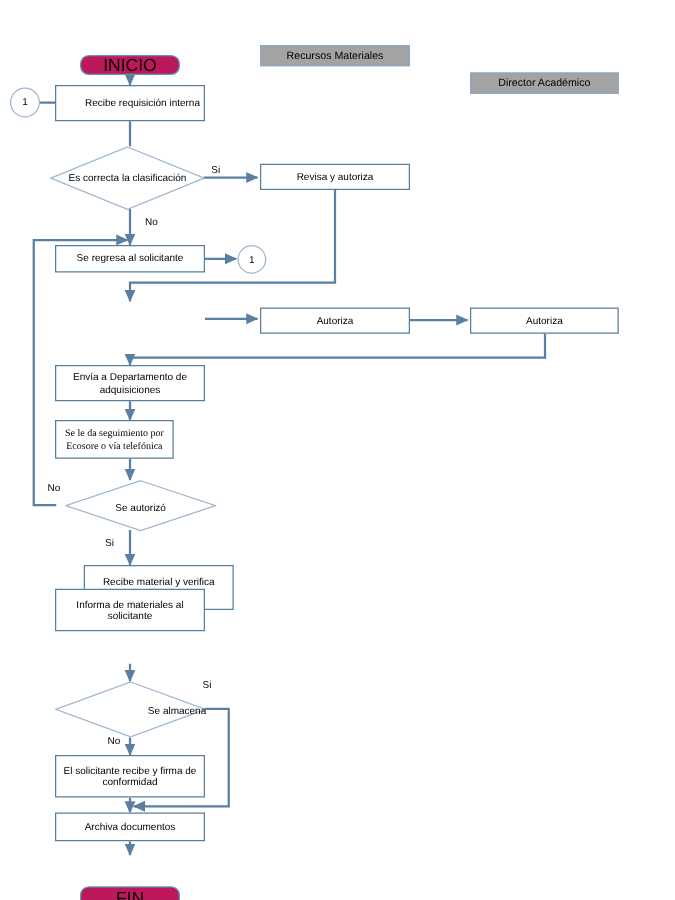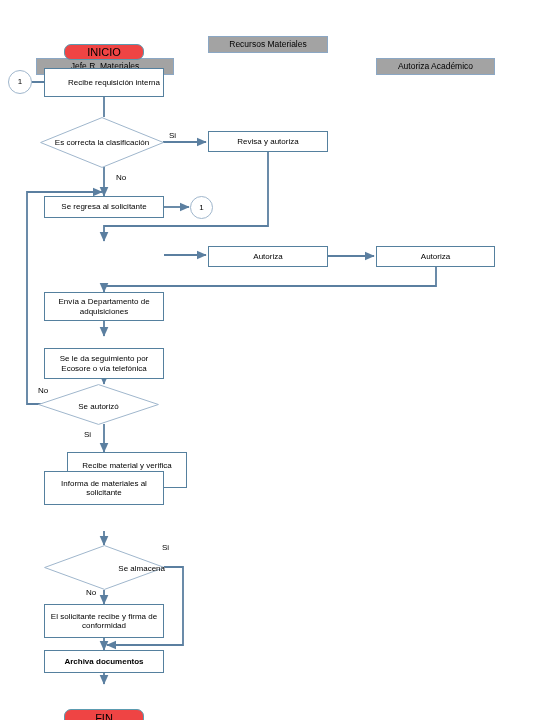--- a/index.html
+++ b/index.html
@@ -29,24 +29,24 @@
   }
   
   .hdr {
     background: #a3a3a3;
     border: 1px solid #8ba7c4;
     font-size: 8.5px;
     margin-top: 36px;
   }
   
   .term {
-    background: #ef4444;
+    background: #be185d;
     border: 1px solid #5b9bb0;
     border-radius: 7px;
-    font-size: 11px;
+    font-size: 14px;
   }
   
   .proc {
     background: #ffffff;
     border: 1px solid #55809e;
     font-size: 8px;
     padding: 0 3px;
   }
   
   .conn {
@@ -168,27 +168,24 @@
 
       
       <path d="M104,673 L104,684" marker-end="url(#ah)"></path>
     </g>
   </svg>
 
   <div class="node hdr" style="left:208px; top:0px; width:120px; height:17px;">
     <span>Recursos Materiales</span>
   </div>
 
-  <div class="node hdr" style="left:36px; top:22px; width:138px; height:17px;">
-    <span>Jefe R. Materiales</span>
-  </div>
 
 
   <div class="node hdr" style="left:376px; top:22px; width:119px; height:17px;">
-    <span>Autoriza Académico</span>
+    <span>Director Académico</span>
   </div>
 
   <div class="node term" style="left:64px; top:44px; width:80px; height:16px;">
     <span>INICIO</span>
   </div>
 
   <div class="node conn" style="left:8px; top:70px; width:24px; height:24px;">
     <span>1</span>
   </div>
 
@@ -223,25 +220,25 @@
   </div>
 
   <div class="node proc" style="left:376px; top:246px; width:119px; height:21px;">
     <span>Autoriza</span>
   </div>
 
   <div class="node proc" style="left:44px; top:292px; width:120px; height:29px;">
     <span>Envía a Departamento de adquisiciones</span>
   </div>
 
-  <div class="node proc" style="left:44px; top:348px; width:120px; height:31px;">
+  <div class="node proc" style="left:44px; top:336px; width:95px; height:31px;font-family:Liberation Serif, serif;">
     <span>Se le da seguimiento por Ecosore o vía telefónica</span>
   </div>
 
-  <div class="dec" style="left:38px; top:384px; width:121px; height:41px;">
+  <div class="dec" style="left:52px; top:384px; width:121px; height:41px;">
     <svg viewBox="0 0 121 41" preserveAspectRatio="none">
       <polygon points="60.5,0.6 120.4,20.5 60.5,40.4 0.6,20.5" fill="#ffffff" stroke="#9fb6cc" stroke-width="1"></polygon>
     </svg>
     <div class="dec-text" style="padding-top:4px;">
       <span>Se autorizó</span>
     </div>
   </div>
 
   <div class="node proc" style="left:44px; top:452px; width:120px; height:36px;margin-left:23px;">
     <span>Recibe material y verifica especificaciones</span>
@@ -257,21 +254,21 @@
     </svg>
     <div class="dec-text" style="padding-top:3px;justify-content:flex-end;">
       <span>Se almacena</span>
     </div>
   </div>
 
   <div class="node proc" style="left:44px; top:604px; width:120px; height:34px;">
     <span>El solicitante recibe y firma de conformidad</span>
   </div>
 
-  <div class="node proc" style="left:44px; top:650px; width:120px; height:23px;font-weight:bold;">
+  <div class="node proc" style="left:44px; top:650px; width:120px; height:23px;">
     <span>Archiva documentos</span>
   </div>
 
   <div class="node term" style="left:64px; top:684px; width:80px; height:18px;margin-top:25px;">
     <span>FIN</span>
   </div>
 
   <span class="elabel" style="left:169px; top:131px;">Si</span>
 
   <span class="elabel" style="left:116px; top:173px;">No</span>

